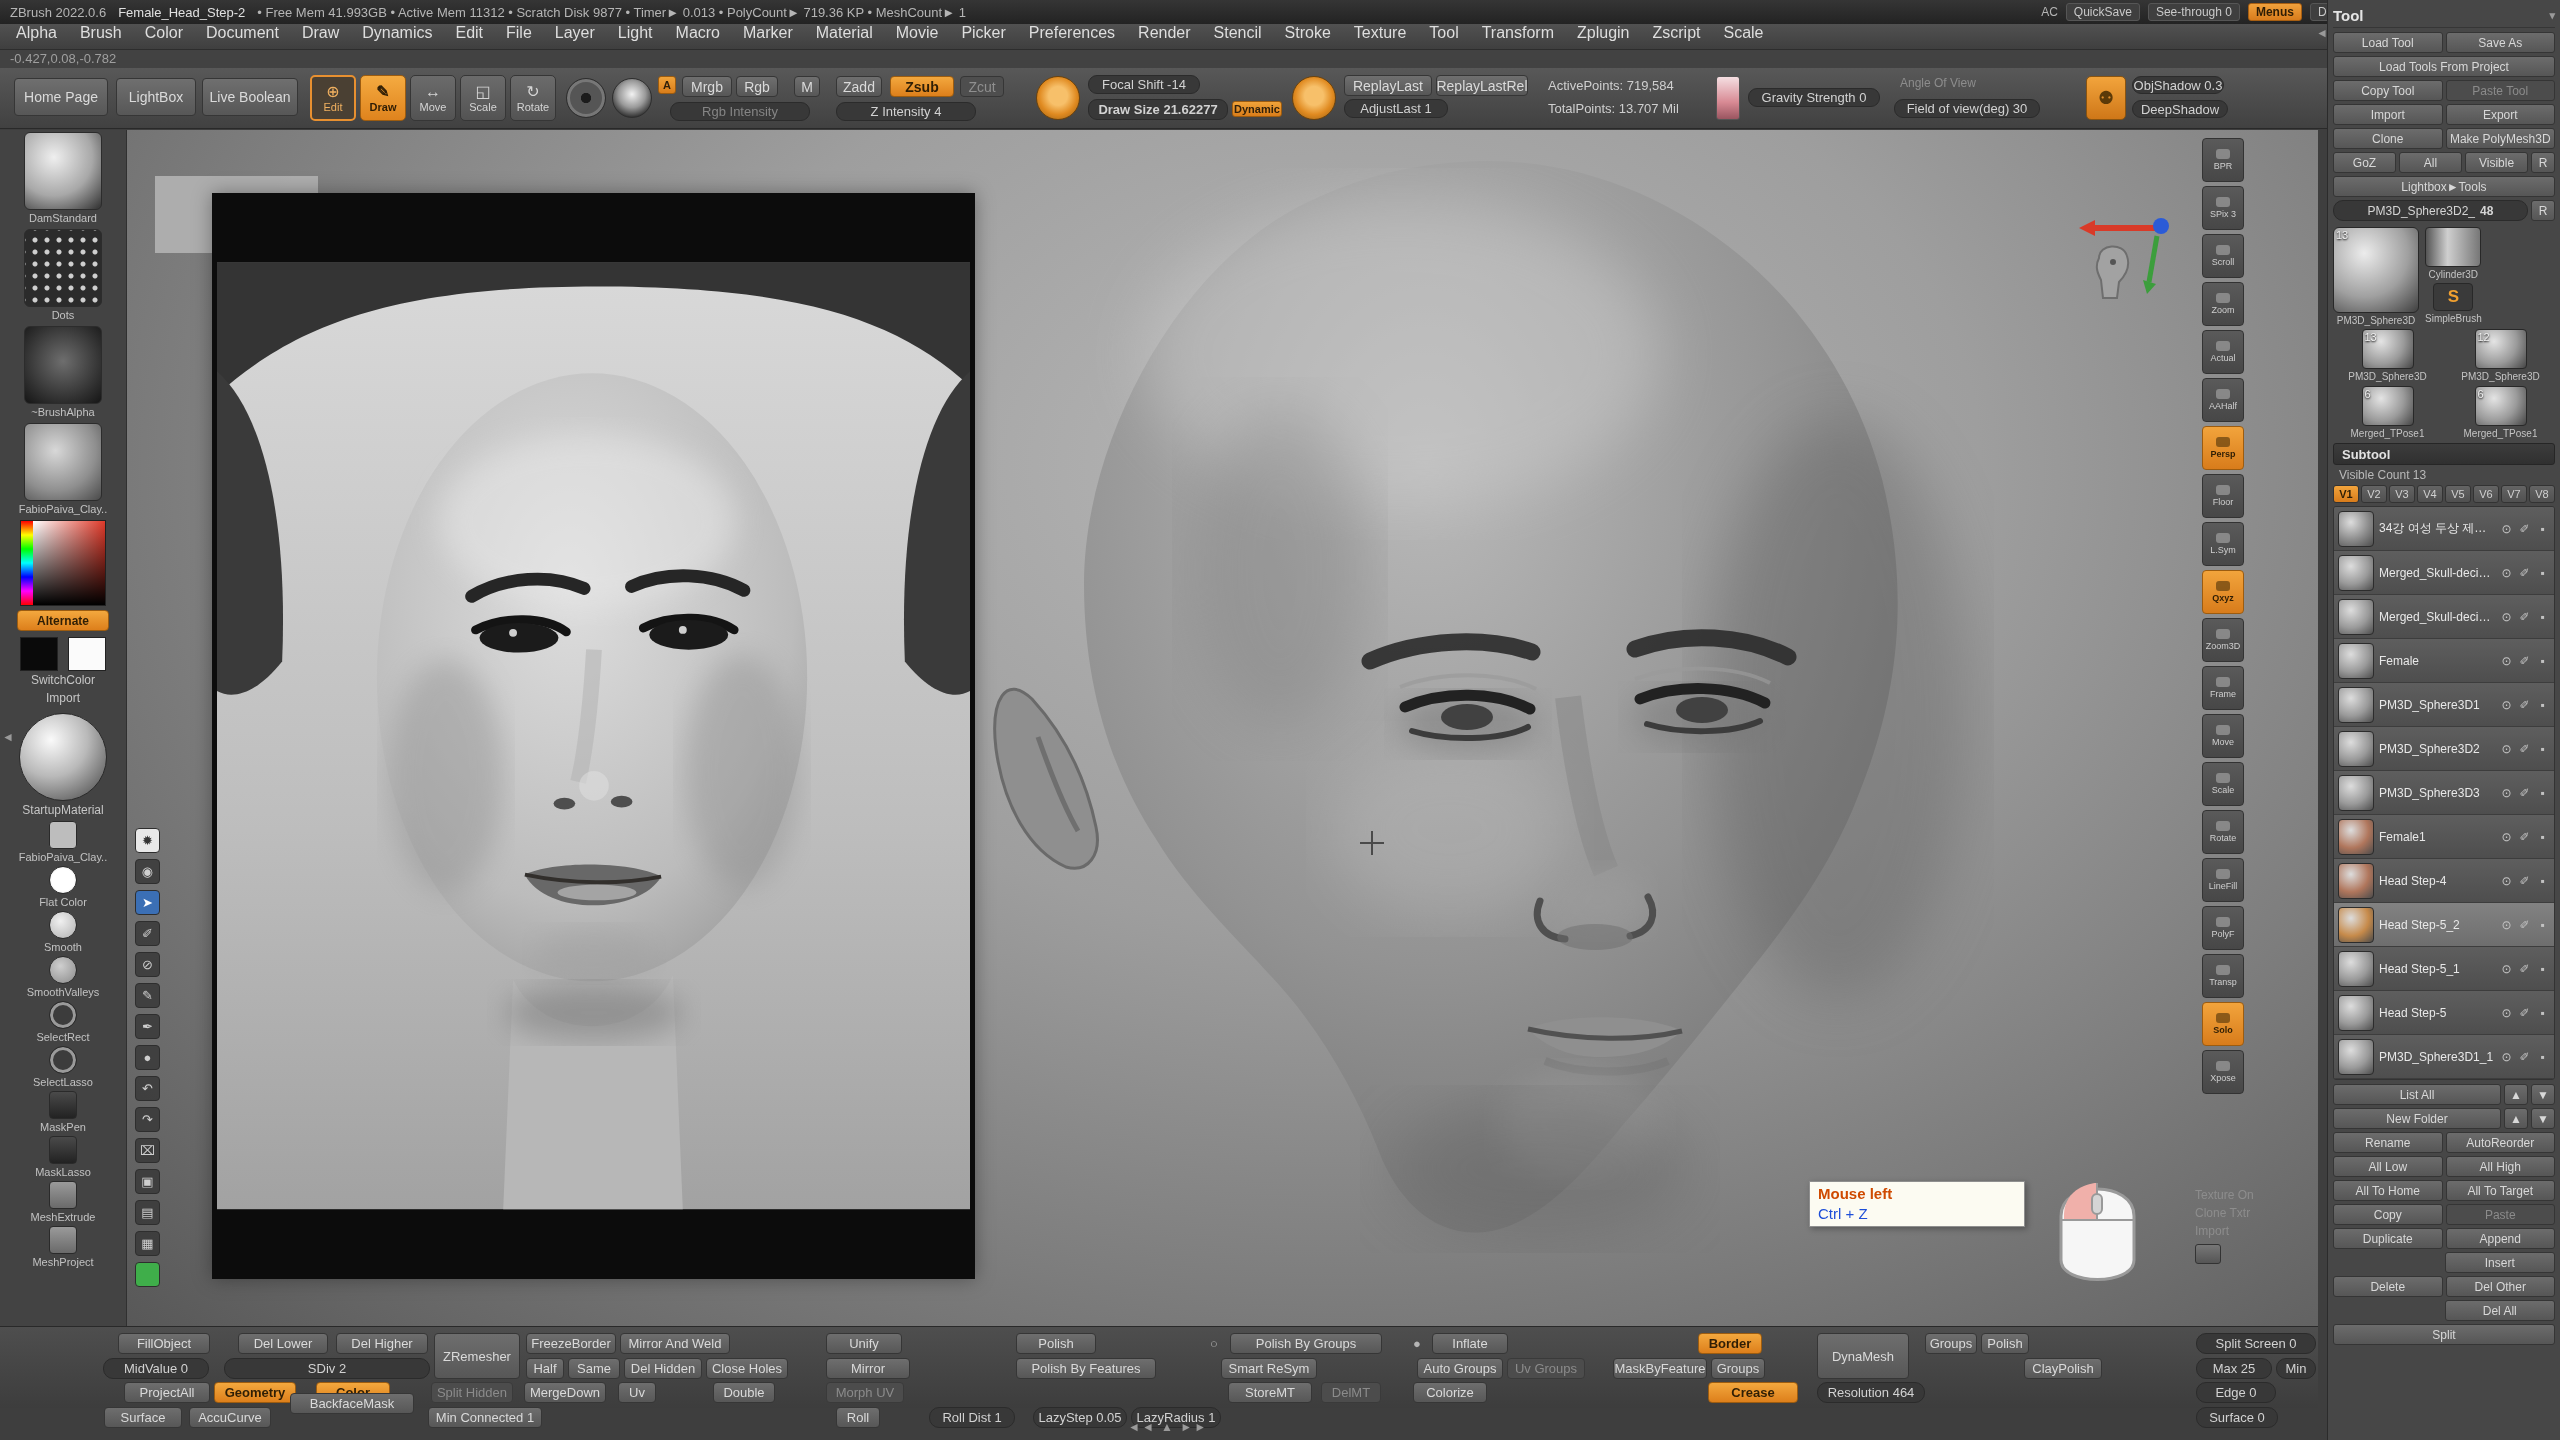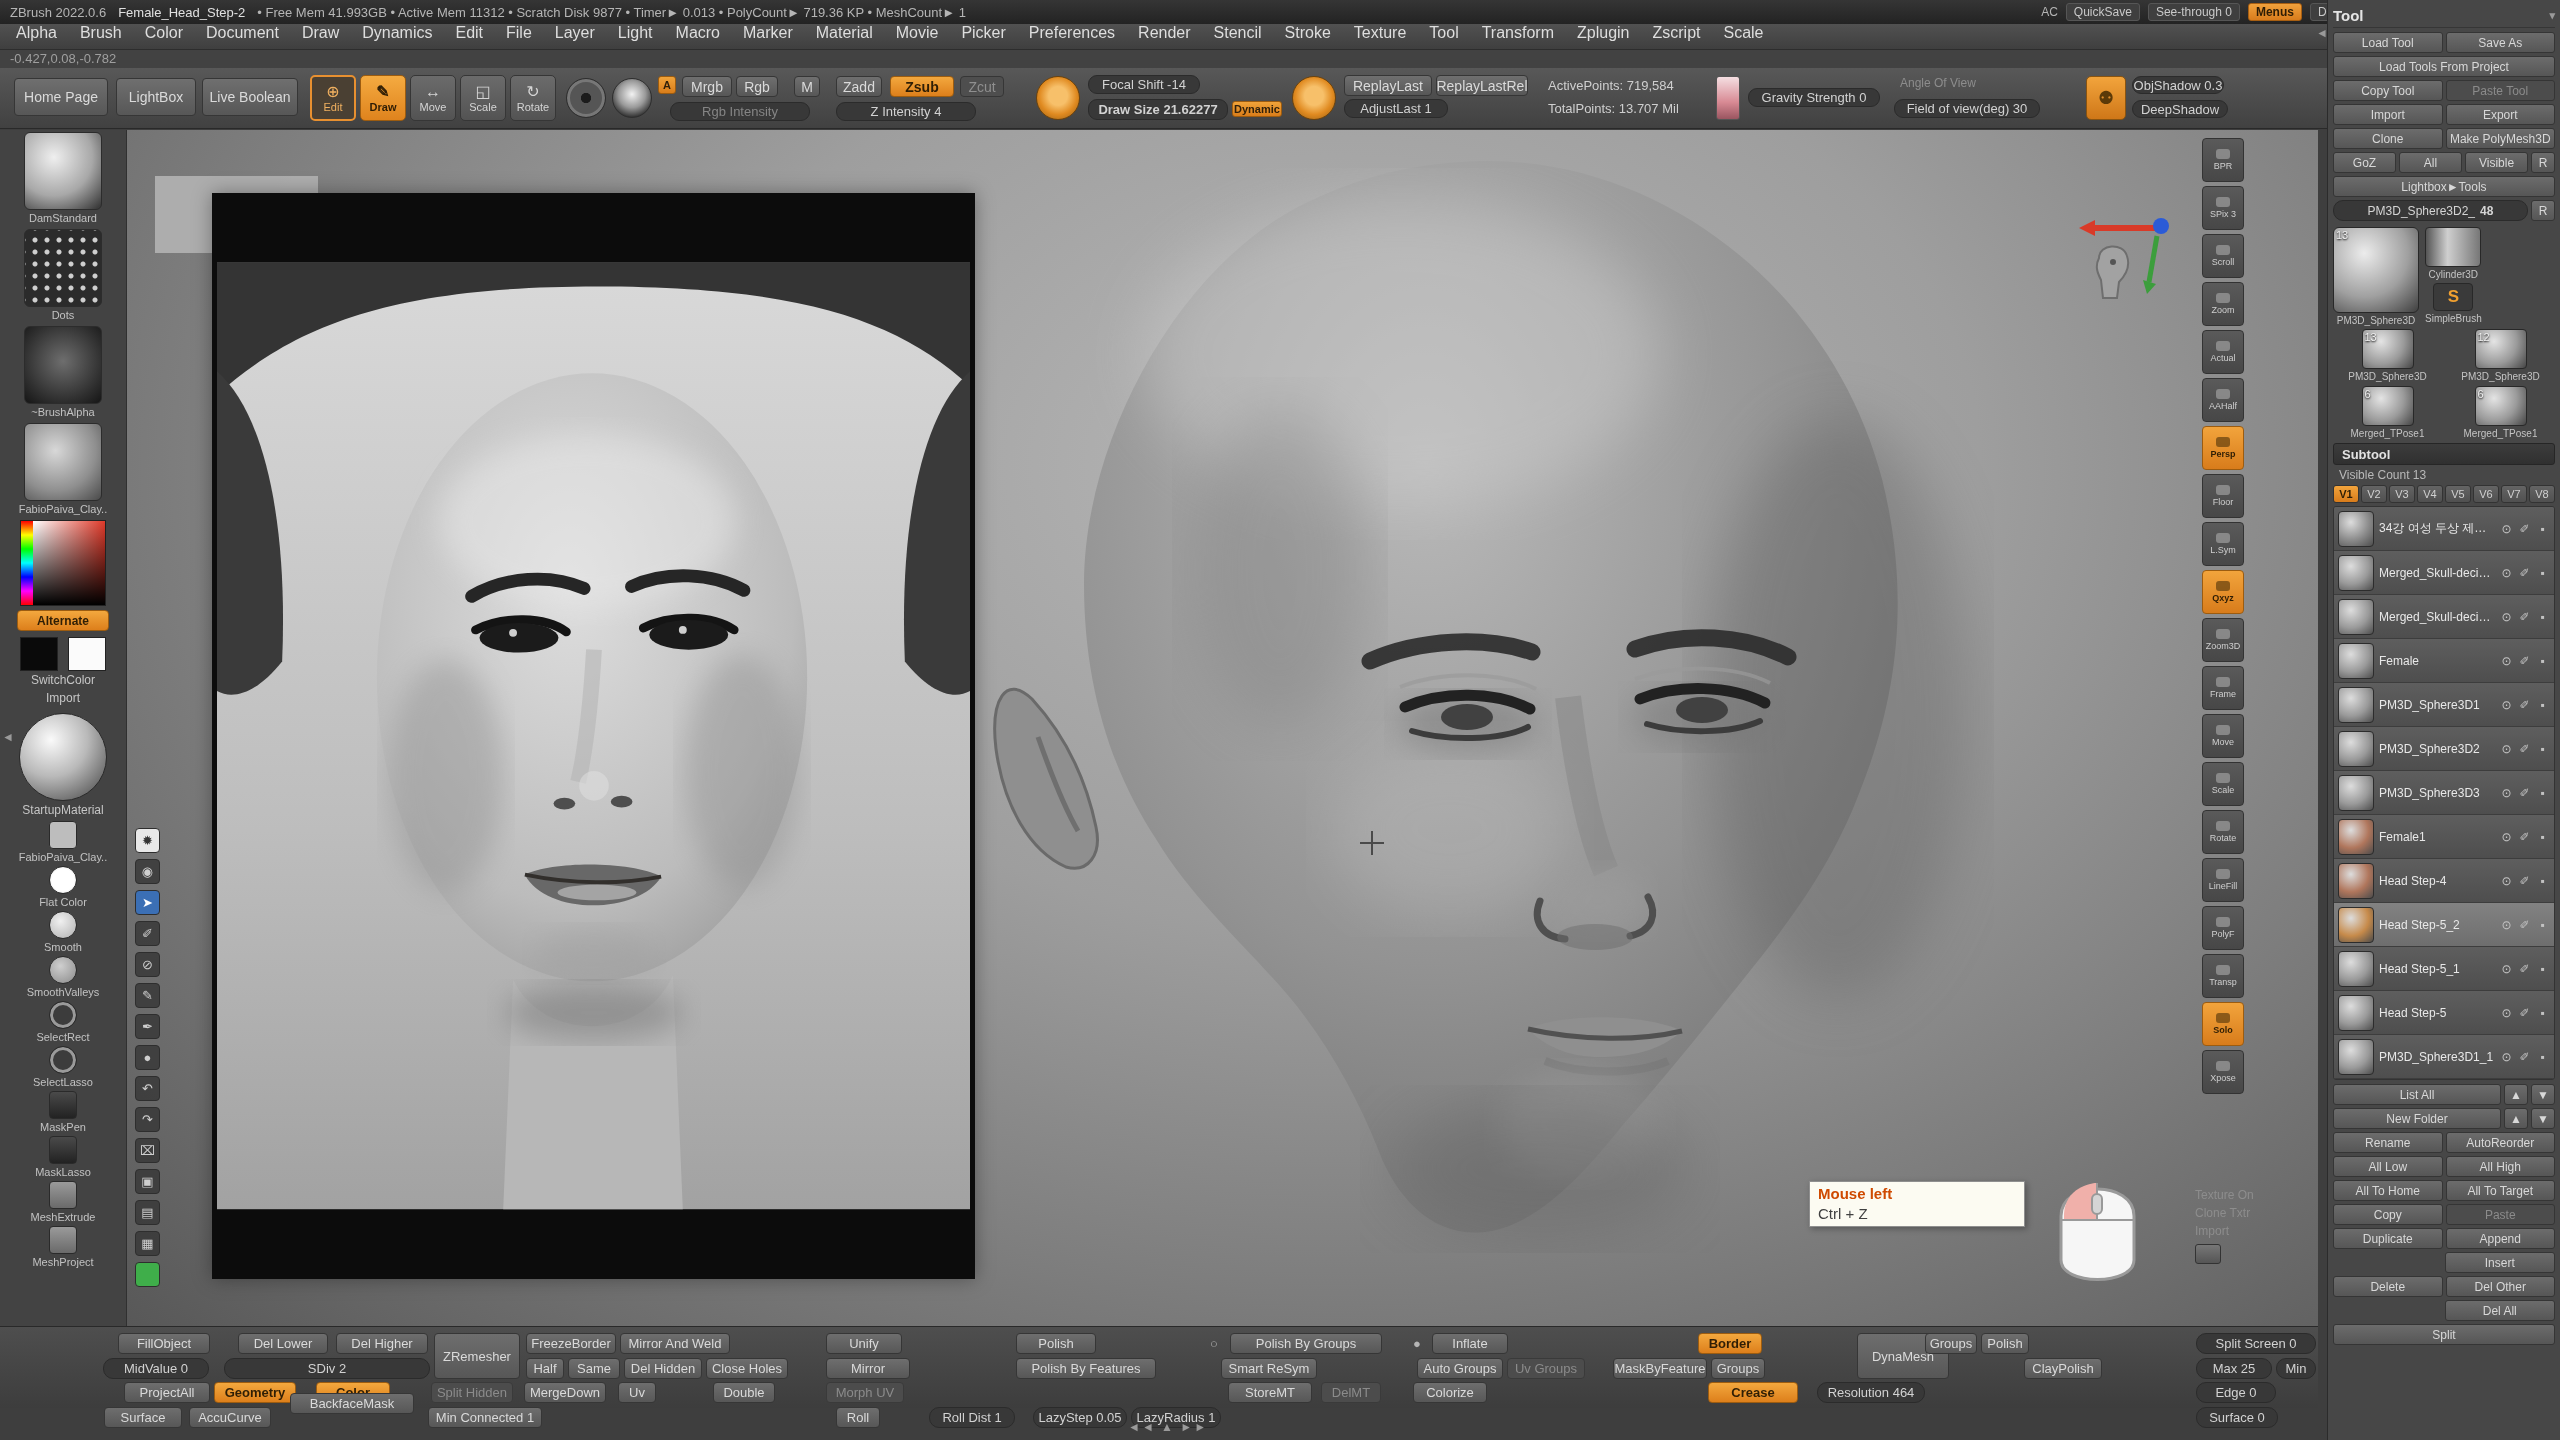--- a/index.html
+++ b/index.html
@@ -75,21 +75,21 @@
 .qb{width:25px;height:25px;border-radius:4px;background:rgba(58,58,58,.88);color:#cfcfcf;font-size:13px;display:flex;align-items:center;justify-content:center;border:1px solid #2e2e2e;}
 .qb.sel{background:#3b6fb5;color:#fff;}
 .qb.lite{background:#e8e8e8;color:#333;}
 .qb.grn{background:#3fae4a;}
 .crosshair{position:absolute;left:1233px;top:701px;width:24px;height:24px;}
 .crosshair:before,.crosshair:after{content:"";position:absolute;background:#4a4a4a;}
 .crosshair:before{left:11px;top:0;width:2px;height:24px;}
 .crosshair:after{top:11px;left:0;height:2px;width:24px;}
 .tooltip{position:absolute;left:1682px;top:1051px;width:216px;height:46px;background:#fcfbf2;border:1px solid #8f8f8f;padding:2px 8px;line-height:20px;box-shadow:2px 2px 6px rgba(0,0,0,.3);}
 .tooltip .l1{color:#cf4a00;font-size:15px;font-weight:bold;}
-.tooltip .l2{color:#404040;font-size:15px;}
+.tooltip .l2{color:#1d4ed8;font-size:15px;}
 .mouse{position:absolute;left:1924px;top:1034px;width:93px;height:129px;}
 .right-shelf{position:absolute;left:2074px;top:8px;width:44px;display:flex;flex-direction:column;gap:4px;align-items:center;}
 .rs{width:42px;height:44px;background:linear-gradient(#5a5a5a,#474747);border:1px solid #333;border-radius:4px;display:flex;flex-direction:column;align-items:center;justify-content:center;gap:2px;}
 .rs.act{background:linear-gradient(#f2a43c,#d87c1b);border-color:#9c5c10;}
 .rs.act .rs-l{color:#2f1e05;font-weight:bold;}
 .rs-g{width:14px;height:10px;border-radius:3px;background:#9a9a9a;opacity:.75;}
 .rs.act .rs-g{background:#6b4410;}
 .rs-l{font-size:9px;color:#cfcfcf;white-space:nowrap;}
 .texmini{position:absolute;left:2064px;top:1056px;width:120px;}
 .tx-row{font-size:12px;color:#8d8d8d;padding:2px 4px;}
@@ -836,21 +836,21 @@
     <div class="cell c-b" style="left: 434px; top: 6px; width: 86px; height: 46px;">ZRemesher</div>
     <div class="cell c-b" style="left: 526px; top: 6px; width: 90px;">FreezeBorder</div>
     <div class="cell c-b" style="left: 620px; top: 6px; width: 110px;">Mirror And Weld</div>
     <div class="cell c-b" style="left: 826px; top: 6px; width: 76px;">Unify</div>
     <div class="cell c-b" style="left: 1016px; top: 6px; width: 80px;">Polish</div>
     <div class="cell c-t" style="left: 1204px; top: 6px; width: 20px;">○</div>
     <div class="cell c-b" style="left: 1230px; top: 6px; width: 152px;">Polish By Groups</div>
     <div class="cell c-t" style="left: 1408px; top: 6px; width: 18px;">●</div>
     <div class="cell c-b" style="left: 1432px; top: 6px; width: 76px;">Inflate</div>
     <div class="cell c-o" style="left: 1698px; top: 6px; width: 64px;">Border</div>
-    <div class="cell c-b" style="left: 1817px; top: 6px; width: 92px; height: 46px; margin-left: 40px;">DynaMesh</div>
+    <div class="cell c-b" style="left: 1817px; top: 6px; width: 92px; height: 46px;">DynaMesh</div>
     <div class="cell c-b" style="left: 1925px; top: 6px; width: 52px;">Groups</div>
     <div class="cell c-b" style="left: 1981px; top: 6px; width: 48px;">Polish</div>
     <div class="cell c-s" style="left: 2196px; top: 6px; width: 120px;">Split Screen 0</div>
     <div class="cell c-s" style="left: 103px; top: 31px; width: 106px;">MidValue 0</div>
     <div class="cell c-s" style="left: 224px; top: 31px; width: 206px;">SDiv 2</div>
     <div class="cell c-b" style="left: 526px; top: 31px; width: 38px;">Half</div>
     <div class="cell c-b" style="left: 568px; top: 31px; width: 52px;">Same</div>
     <div class="cell c-b" style="left: 624px; top: 31px; width: 78px;">Del Hidden</div>
     <div class="cell c-b" style="left: 706px; top: 31px; width: 82px;">Close Holes</div>
     <div class="cell c-b" style="left: 826px; top: 31px; width: 84px;">Mirror</div>

